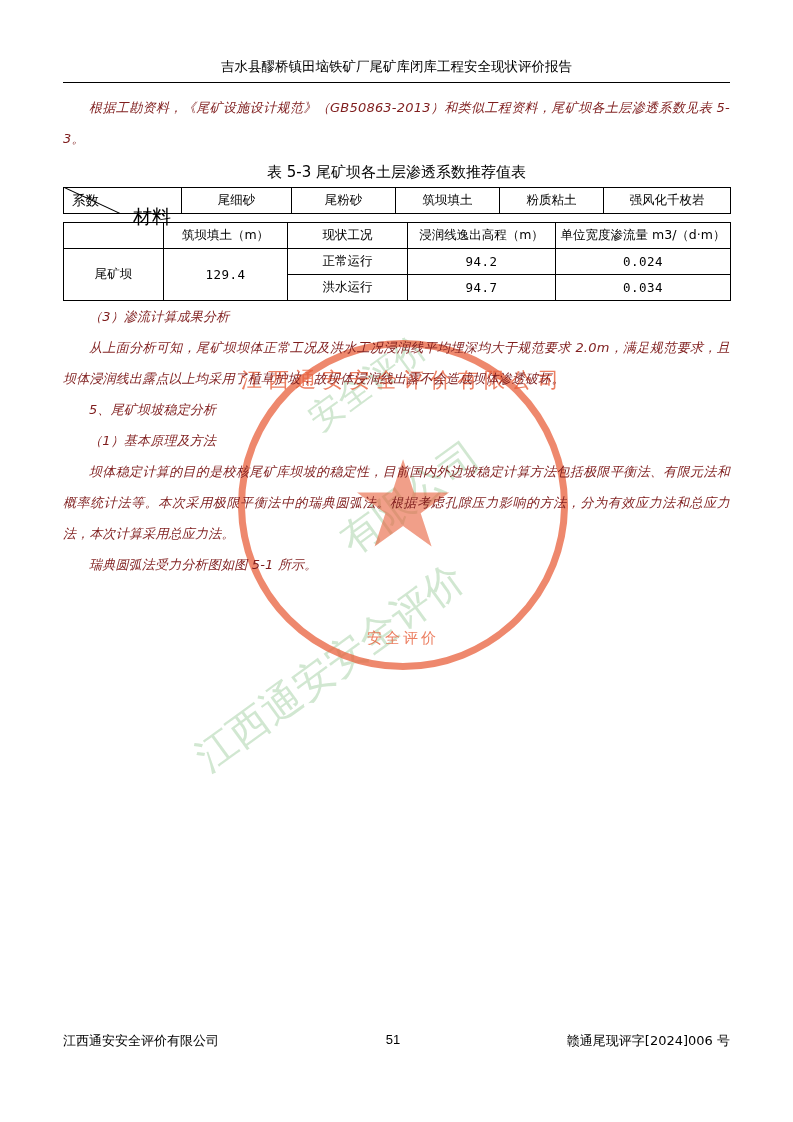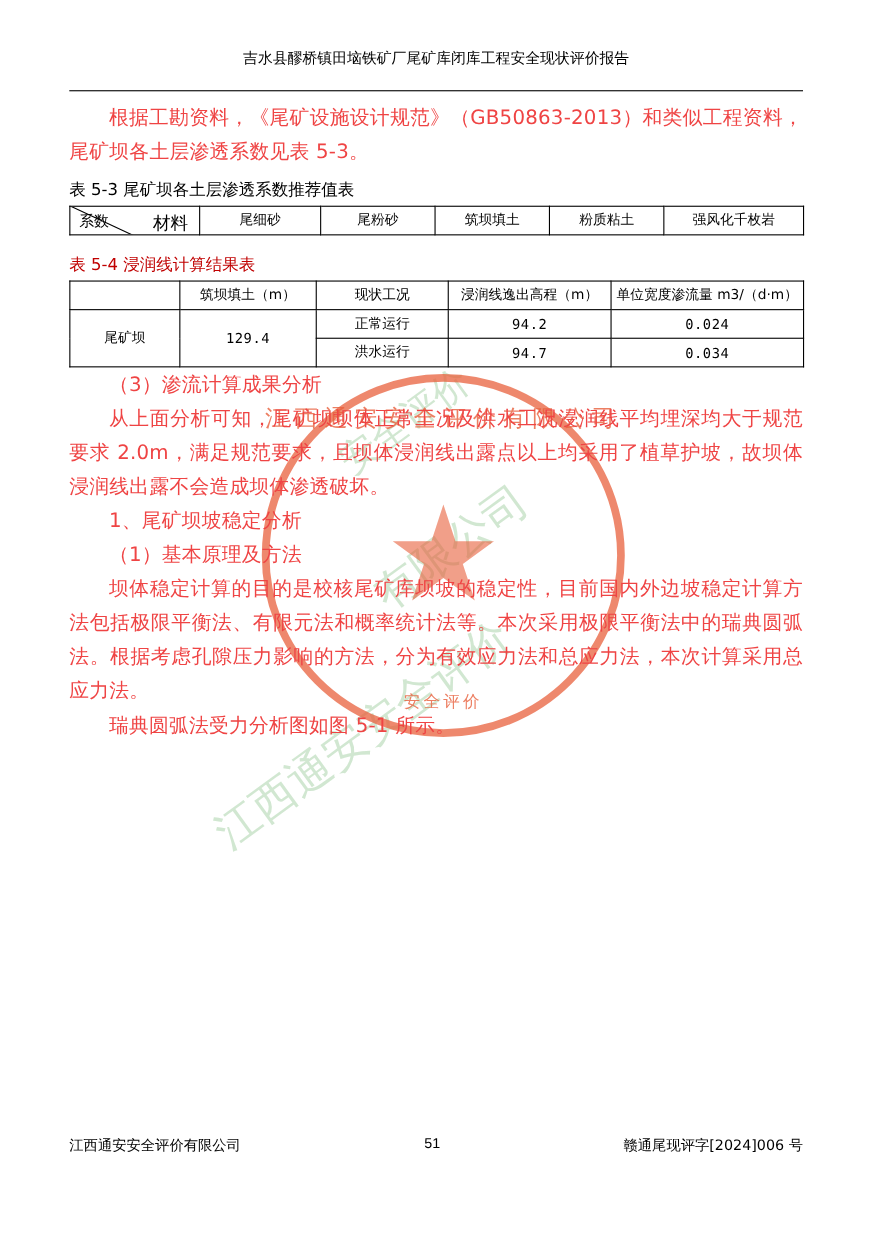--- a/index.html
+++ b/index.html
@@ -71,50 +71,51 @@
     font-family: "DejaVu Sans", sans-serif;
   }
   .wm-d1 { left: 170px; top: 640px; }
   .wm-d2 { left: 330px; top: 470px; }
   .wm-d3 { left: 300px; top: 360px; font-size: 34px;}
 
   
   .content { position: relative; z-index: 2; }
   .header {
     position: absolute;
-    left: 60px; top: 44px;
+    left: 60px; top: 58px;
     width: 673px;
     text-align: center;
     font-size: 13.5px;
     color: #000;
     font-family: "DejaVu Sans", sans-serif;
   }
   .header-rule {
     position: absolute;
     left: 63px; top: 82px;
     width: 667px;
     border-top: 1.6px solid #000;
   }
   .body-block {
     position: absolute;
     left: 63px; top: 92px;
     width: 667px;
   }
   p.para {
     margin: 0;
-    font-size: 18px;
+    font-size: 13px;
     line-height: 31px;
     text-align: justify;
     text-indent: 2em;
-    color: #ef4444;
+    color: #7f1d1d;
     letter-spacing: .2px;
+    font-style: italic;
   }
   .tbl-caption {
     margin: 6px 0 3px 0;
-    text-align: left;
+    text-align: center;
     font-size: 15px;
     color: #000;
     line-height: 24px;
   }
   .tbl-caption.red { color: #c00000; }
   table.doc {
     border-collapse: collapse;
     width: 667px;
     table-layout: fixed;
   }
@@ -147,22 +148,22 @@
     content: "";
     position: absolute;
     left: -6px; top: -4px;
     width: 180px; height: 1px;
     background: #000;
     transform: rotate(25deg);
     transform-origin: left top;
   }
   .diag .t-mat {
     position: absolute;
-    right: 10px; top: 5px;
-    font-size: 16px;
+    right: 10px; top: 16px;
+    font-size: 19px;
   }
   .diag .t-coef {
     position: absolute;
     left: 8px; bottom: 3px;
     font-size: 13.5px;
   }
   .two-line { line-height: 16px; }
   .red { color: #c00000; }
   .t2 td { height: 26px; }
   .footer {
@@ -227,21 +228,20 @@
             <td class="cell-cn">筑坝填土</td>
             <td class="cell-cn">粉质粘土</td>
             <td class="cell-cn">强风化千枚岩</td>
           </tr>
         </tbody>
       </table>
 
       <div class="sp8"></div>
 
 
-      <div class="tbl-caption red">表 5-4  浸润线计算结果表</div>
 
       <table class="doc t2">
         <colgroup>
           <col style="width:100px">
           <col style="width:124px">
           <col style="width:120px">
           <col style="width:148px">
           <col style="width:175px">
         </colgroup>
         <tbody>
@@ -262,21 +262,21 @@
           <tr>
             <td class="cell-cn red">洪水运行</td>
             <td class="cell-num red">94.7</td>
             <td class="cell-num">0.034</td>
           </tr>
         </tbody>
       </table>
 
       <p class="para">（3）渗流计算成果分析</p>
       <p class="para">从上面分析可知，尾矿坝坝体正常工况及洪水工况浸润线平均埋深均大于规范要求 2.0m，满足规范要求，且坝体浸润线出露点以上均采用了植草护坡，故坝体浸润线出露不会造成坝体渗透破坏。</p>
-      <p class="para">1、尾矿坝坡稳定分析</p>
+      <p class="para">5、尾矿坝坡稳定分析</p>
       <p class="para">（1）基本原理及方法</p>
       <p class="para">坝体稳定计算的目的是校核尾矿库坝坡的稳定性，目前国内外边坡稳定计算方法包括极限平衡法、有限元法和概率统计法等。本次采用极限平衡法中的瑞典圆弧法。根据考虑孔隙压力影响的方法，分为有效应力法和总应力法，本次计算采用总应力法。</p>
       <p class="para">瑞典圆弧法受力分析图如图 5-1 所示。</p>
 
     </div>
 
     <div class="footer">
       <span>江西通安安全评价有限公司</span>
       <span class="pg">51</span>
       <span>赣通尾现评字[2024]006 号</span>

